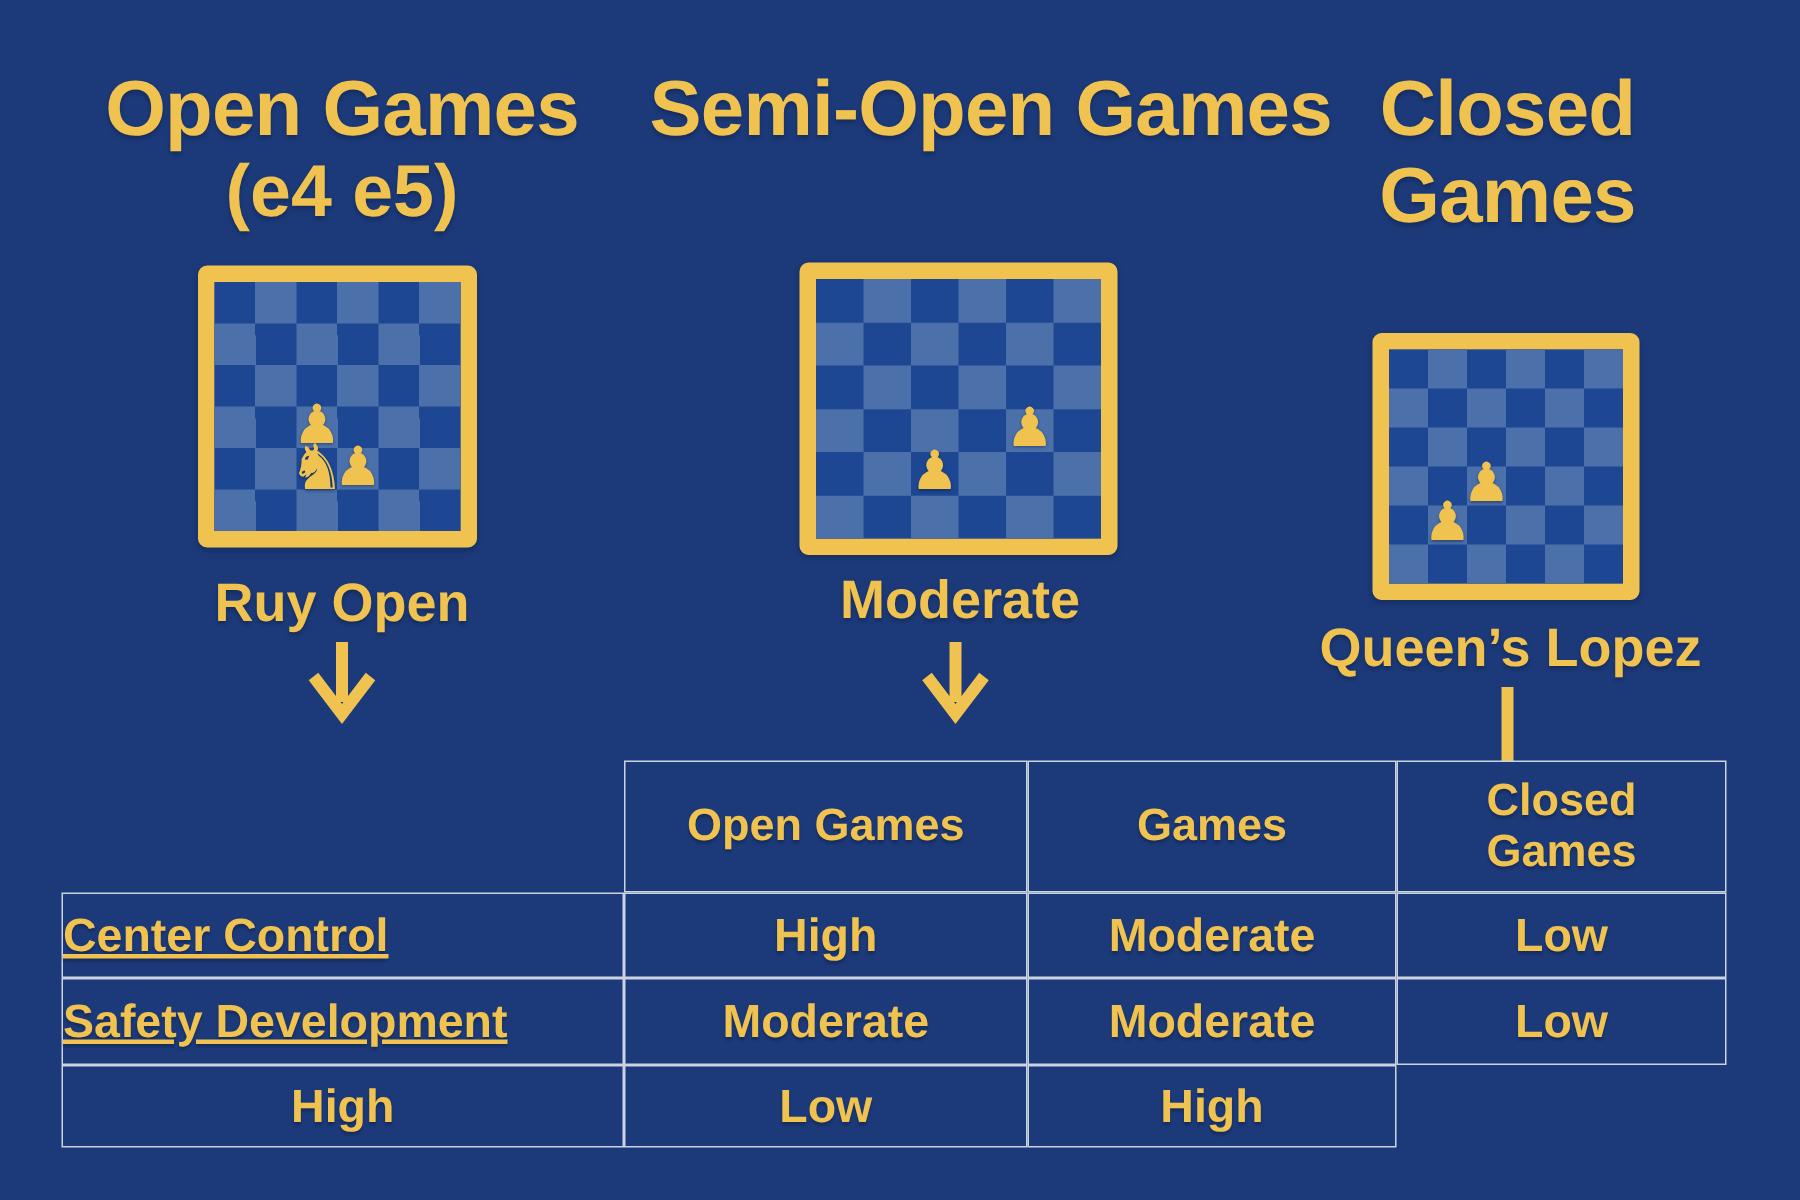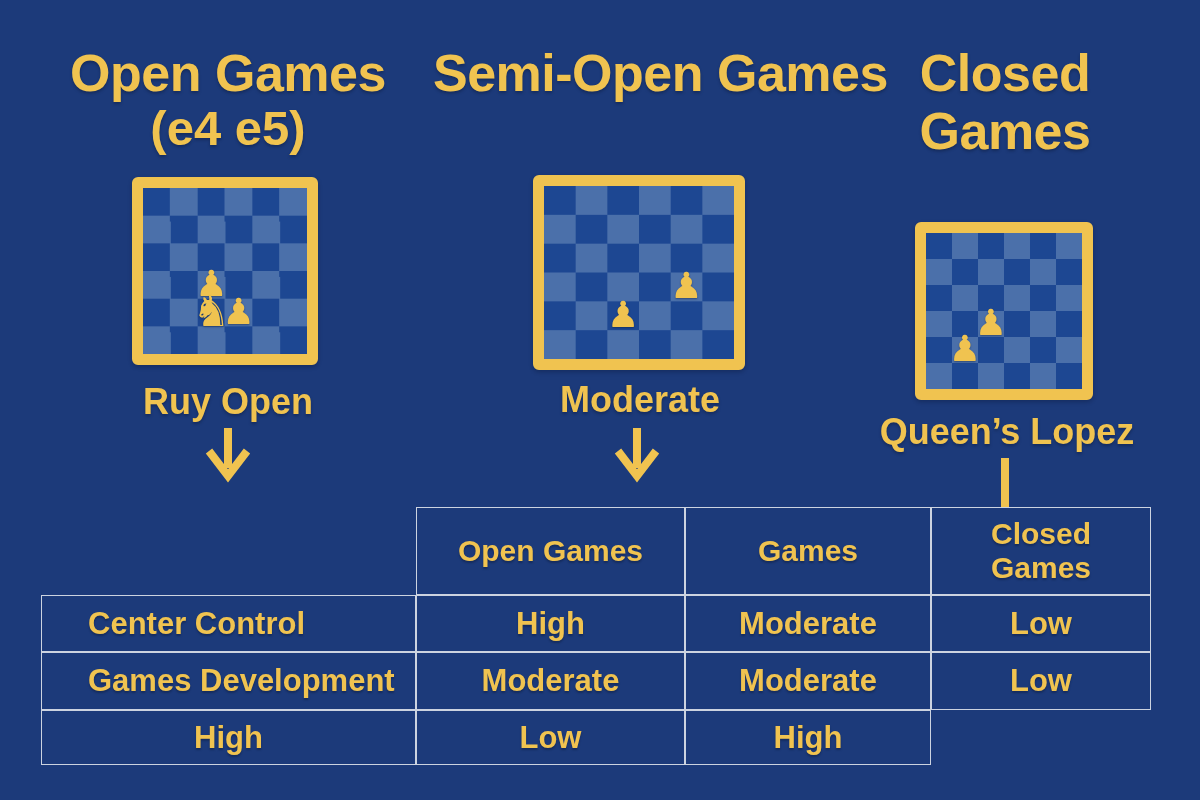--- a/index.html
+++ b/index.html
@@ -59,21 +59,21 @@
     grid-template-rows:88px 57px 58px 55px;
   }
   .tcell{
     border:1px solid var(--tborder);
     display:flex;align-items:center;justify-content:center;
     font-size:31px;line-height:34px;
     text-shadow:0 2px 2px rgba(8,18,40,.35);
   }
   .tcell.blank{border:none;}
   .tcell.thead{flex-direction:column;font-size:30px;}
-  .tcell.rowlabel{justify-content:flex-start;padding-left:46px;}
+  .tcell.rowlabel{justify-content:flex-start;text-decoration:underline;}
 </style>
 </head>
 <body>
 
 <div class="abs col-header" style="left:28px;top:44px;width:400px;">
   <div class="col-title">Open Games</div>
   <div class="col-subtitle">(e4 e5)</div>
 </div>
 
 <div class="abs board" style="left:132px;top:177px;width:186px;height:188px;">
@@ -138,21 +138,21 @@
   <div class="tcell thead">
     <span>Closed</span>
     <span>Games</span>
   </div>
 
   <div class="tcell rowlabel">Center Control</div>
   <div class="tcell">High</div>
   <div class="tcell">Moderate</div>
   <div class="tcell">Low</div>
 
-  <div class="tcell rowlabel">Games Development</div>
+  <div class="tcell rowlabel">Safety Development</div>
   <div class="tcell">Moderate</div>
   <div class="tcell">Moderate</div>
   <div class="tcell">Low</div>
 
   <div class="tcell">High</div>
   <div class="tcell">Low</div>
   <div class="tcell">High</div>
 </div>
 
 </body></html>

